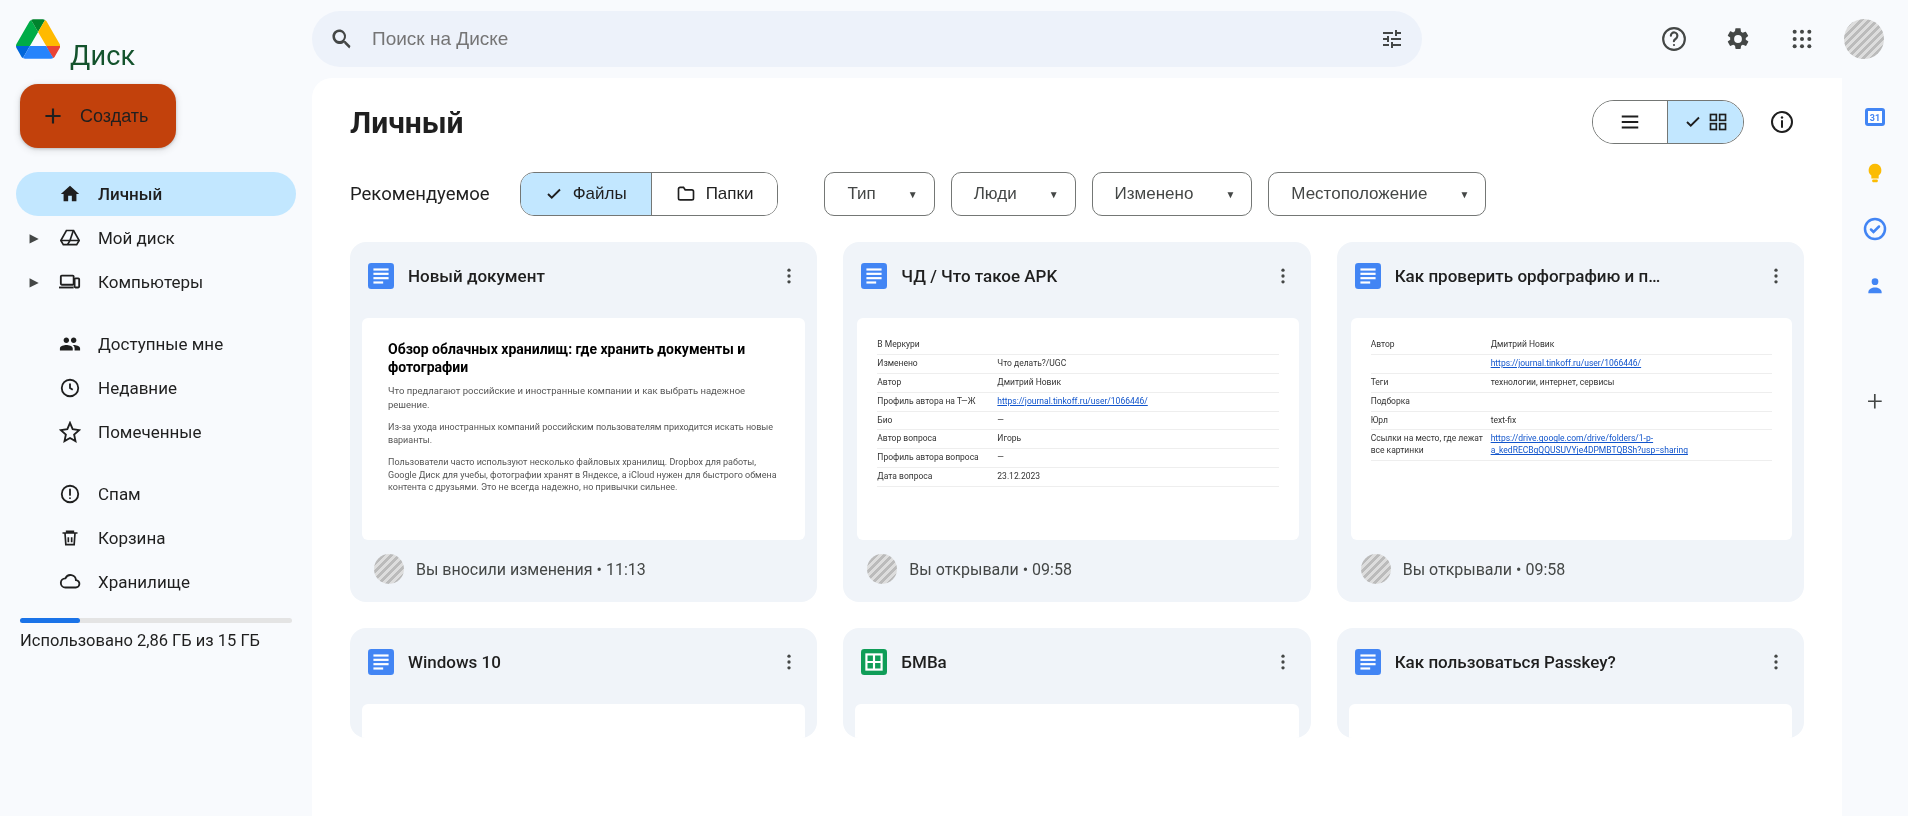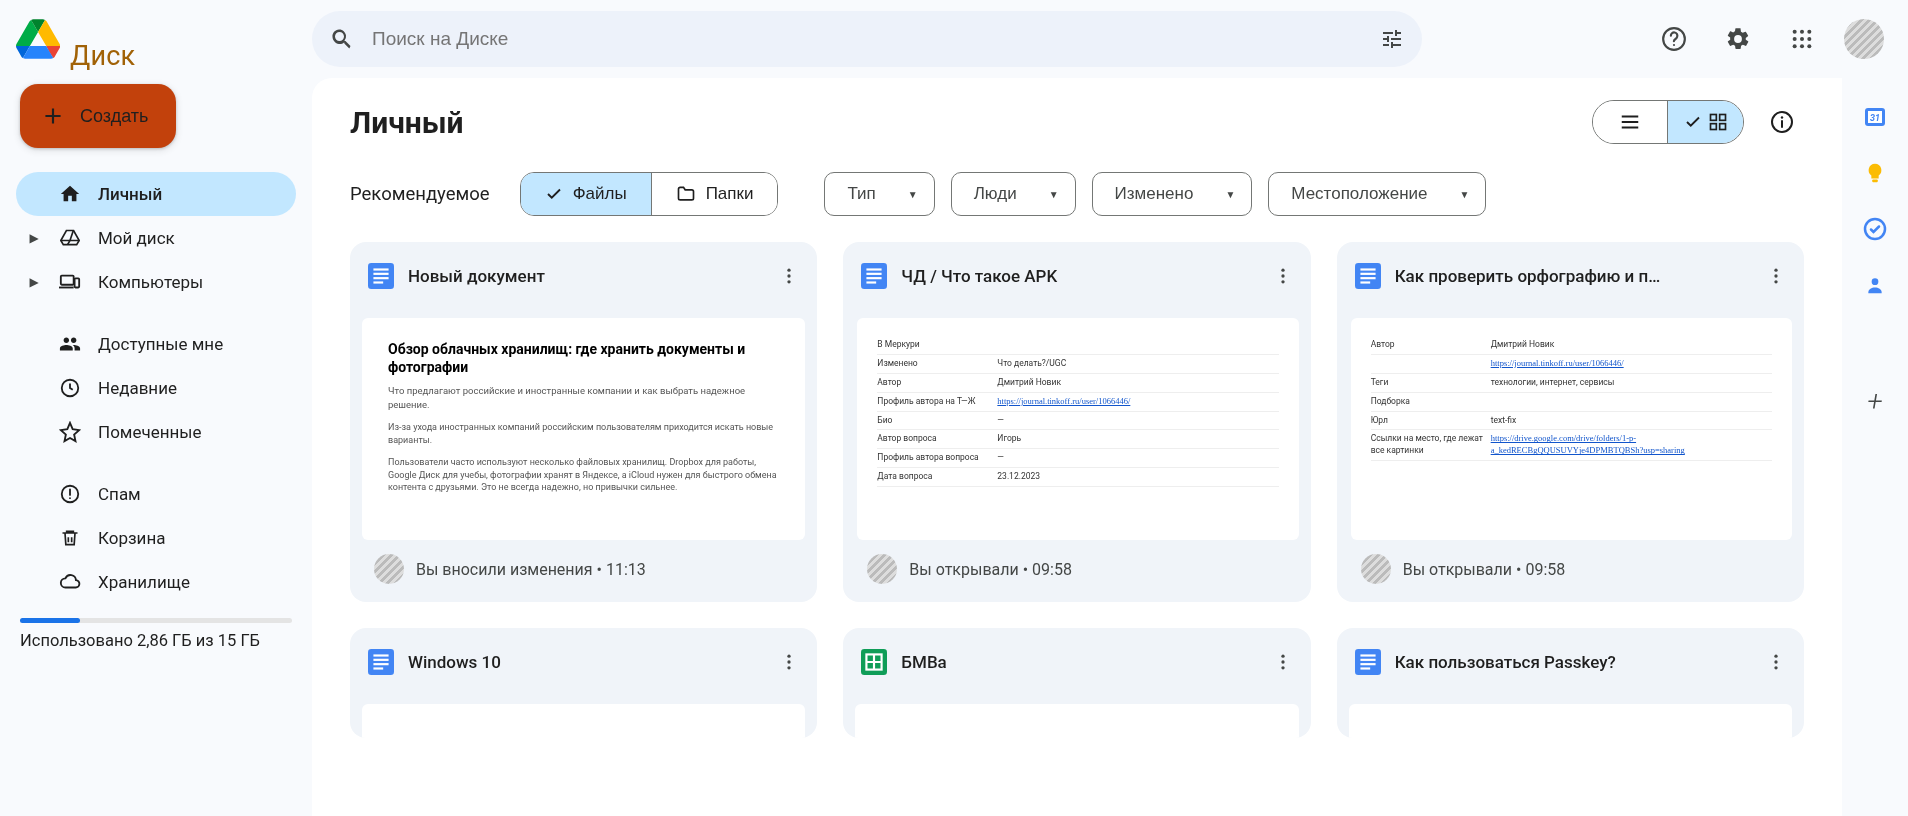--- a/index.html
+++ b/index.html
@@ -2,21 +2,21 @@
 <html><head>
 <meta charset="utf-8">
 <style>
   * { box-sizing: border-box; margin: 0; padding: 0; }
   body { font-family: "Google Sans", Roboto, Arial, sans-serif; background:#f8fafd; color:#1f1f1f; overflow:hidden; height:816px; width:1908px; position:relative;}
 
   
   .topbar { display:flex; align-items:center; height:78px; padding:0 24px 0 16px; }
   .logo-wrap { display:flex; align-items:center; gap:10px; width:296px; }
   .logo-svg { width:44px; height:40px; }
-  .logo-text { font-size:27px; color:#a16207; letter-spacing:.2px;margin-top:34px; }
+  .logo-text { font-size:27px; color:#14532d; letter-spacing:.2px;margin-top:34px; }
   .search-wrap { flex:0 0 1110px; margin-left: 0; }
   .search-bar { display:flex; align-items:center; height:56px; background:#edf2fa; border-radius:28px; padding:0 18px; }
   .search-bar input { border:none; background:transparent; outline:none; font-size:19px; color:#444746; flex:1; padding-left:18px; }
   .top-icons { display:flex; align-items:center; gap:20px; margin-left:auto; }
   .icon-btn { width:44px; height:44px; border:none; background:transparent; border-radius:50%; display:flex; align-items:center; justify-content:center; cursor:pointer; color:#444746;}
   .avatar { width:40px; height:40px; border-radius:50%; background:linear-gradient(135deg,#bbb 25%,#ddd 25%,#ddd 50%,#bbb 50%,#bbb 75%,#ddd 75%); background-size:8px 8px; filter:blur(0.3px);}
   .avatar.sm{width:30px;height:30px;}
 
   
   .body-row { display:flex; height:calc(100% - 78px); }
@@ -58,29 +58,29 @@
   .card-title{flex:1;font-size:17px;color:#1f1f1f;font-weight:500;white-space:nowrap;overflow:hidden;text-overflow:ellipsis;}
   .card-menu{width:36px;height:36px;border:none;background:transparent;border-radius:50%;cursor:pointer;color:#444746;display:flex;align-items:center;justify-content:center;}
   .card-preview{height:222px;margin:0 12px;background:#fff;border-radius:6px;overflow:hidden;padding:22px 26px;font-size:9px;color:#555;line-height:1.4;}
   .card-preview .pv-h{font-size:14px;font-weight:700;color:#000;line-height:1.3;margin-bottom:8px;}
   .card-preview .pv-sub{font-size:9.5px;margin-bottom:10px;}
   .card-preview .pv-p{font-size:9px;margin-bottom:10px;}
   .card-preview.table{padding:18px 20px;margin-left:14px;}
   .pv-row{display:flex;border-bottom:1px solid #eee;padding:3px 0;font-size:8.5px;}
   .pv-row .k{width:120px;color:#333;}
   .pv-row .v{flex:1;color:#333;}
-  .pv-row .v.link{color:#1155cc;text-decoration:underline;font-family:Liberation Serif, serif;}
+  .pv-row .v.link{color:#1155cc;text-decoration:underline;}
   .card-foot{display:flex;align-items:center;gap:12px;padding:14px 18px 18px 24px;}
   .card-foot .meta{font-size:16px;color:#444746;}
 
   .cards.row2{margin-top:26px;}
   .cards.row2 .card-preview-ph{height:34px;margin:0 12px;background:#fff;border-radius:6px 6px 0 0;}
 
   
-  .rail{width:66px;flex-shrink:0;display:flex;flex-direction:column;align-items:center;padding-top:26px;gap:30px;font-style:italic;}
+  .rail{width:66px;flex-shrink:0;display:flex;flex-direction:column;align-items:center;padding-top:26px;gap:30px;}
   .rail-btn{width:26px;height:26px;display:flex;align-items:center;justify-content:center;cursor:pointer;}
   .rail .plus{margin-top:60px;font-size:28px;color:#444746;font-weight:300;}
 
   svg{display:block;}
 </style>
 </head>
 <body>
 
 <div class="topbar">
   <div class="logo-wrap">

